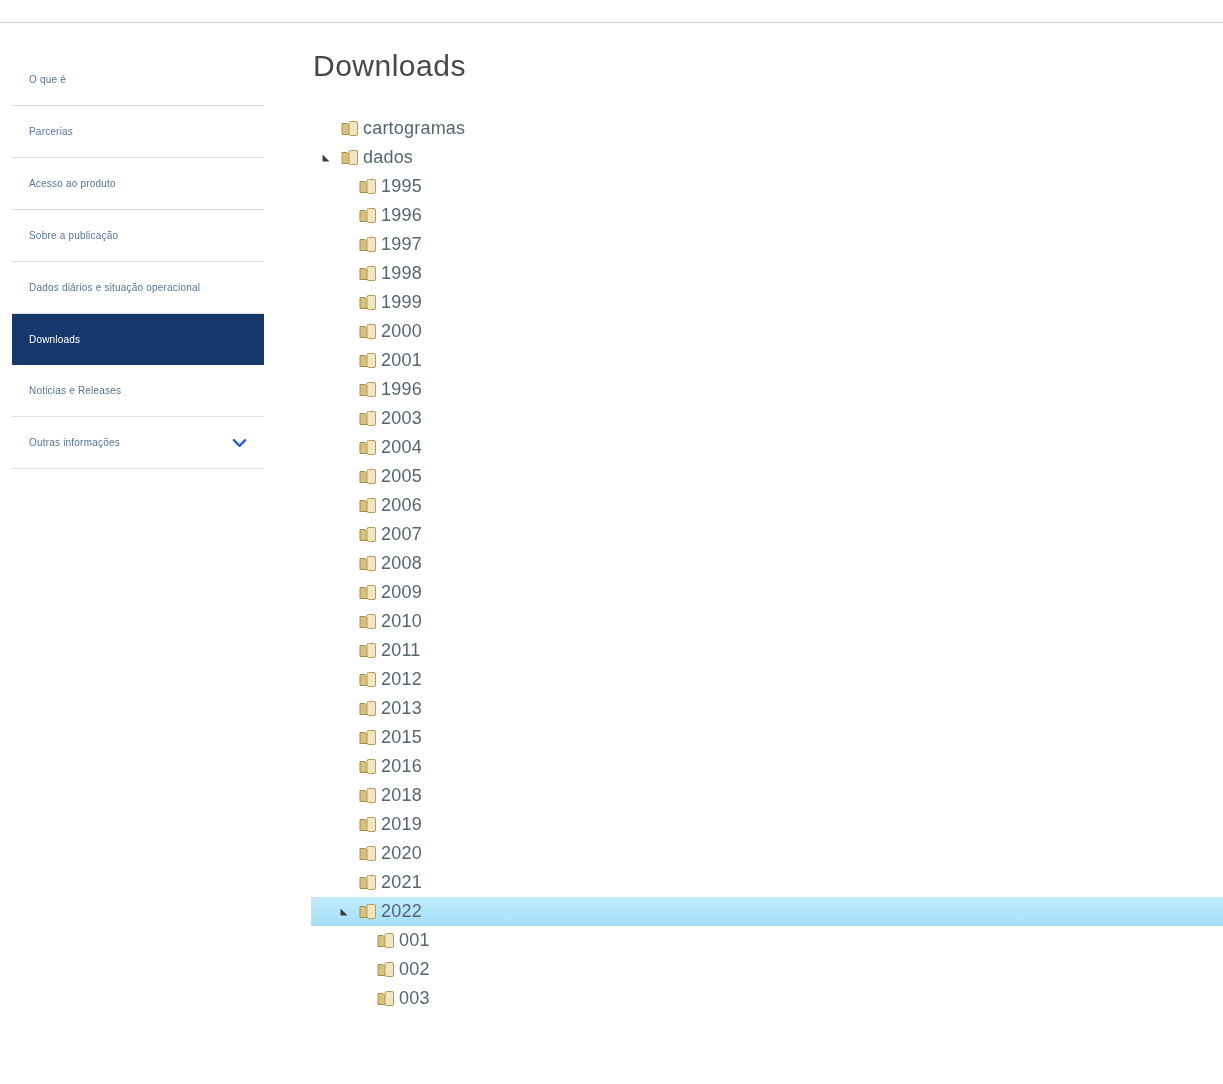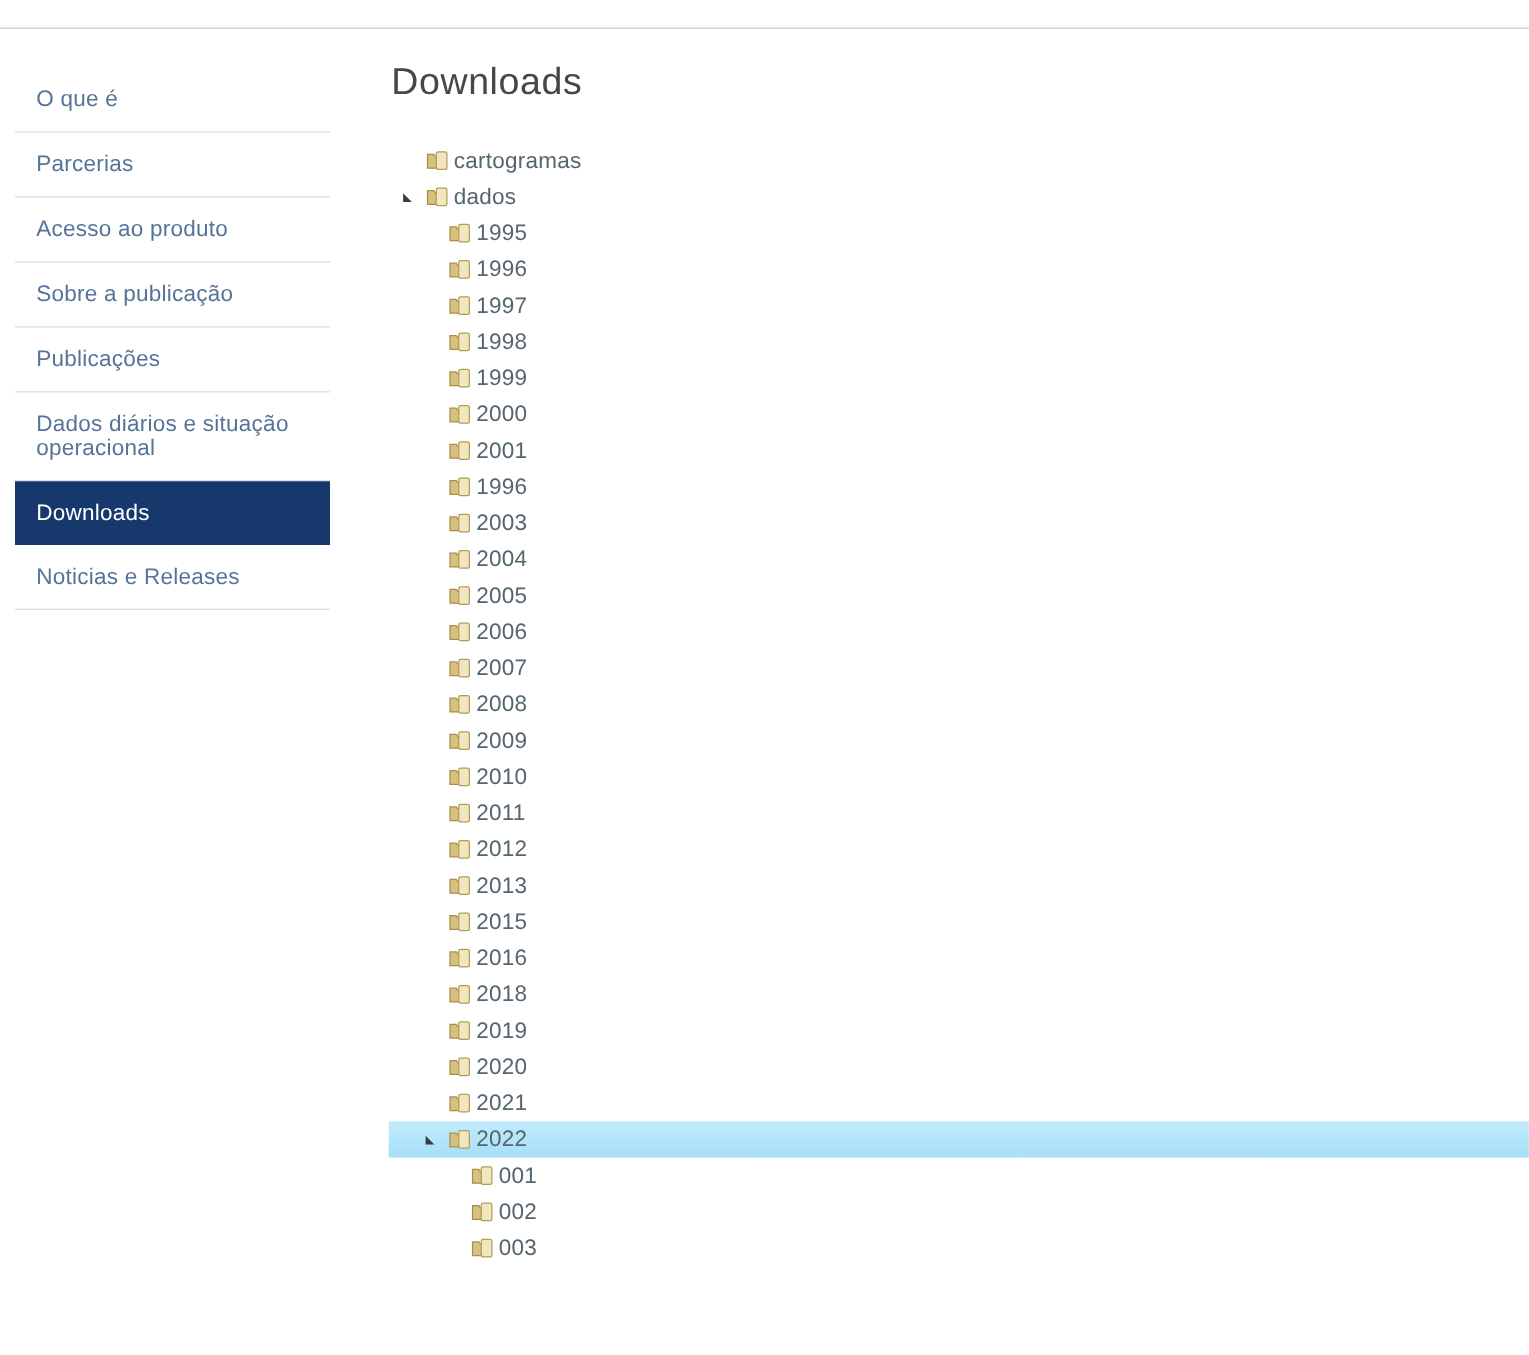--- a/index.html
+++ b/index.html
@@ -14,21 +14,21 @@
   }
   
   .sidebar{
     position:absolute;left:12px;top:54px;width:252px;
   }
   .side-item{
     box-sizing:border-box;
     padding:16px 17px;
     border-bottom:1px solid var(--separator,#ddd);
     color:var(--sidebar-text,#567399);
-    font-size:18px;line-height:19px;
+    font-size:10px;line-height:19px;
     letter-spacing:.2px;
     cursor:pointer;
     display:flex;align-items:center;justify-content:space-between;
   }
   .side-item.active{
     background:var(--accent-navy,#17386d);
     color:#fff;border-bottom:none;
   }
   .side-item .chev{display:flex;align-items:center;}
   
@@ -67,30 +67,35 @@
     <div class="side-item">
       <span>Parcerias</span>
     </div>
     <div class="side-item">
       <span>Acesso ao produto</span>
     </div>
     <div class="side-item">
       <span>Sobre a publicação</span>
     </div>
     <div class="side-item">
-      <span>Publicações</span>
-    </div>
-    <div class="side-item">
       <span>Dados diários e situação operacional</span>
     </div>
     <div class="side-item active">
       <span>Downloads</span>
     </div>
     <div class="side-item">
       <span>Noticias e Releases</span>
+    </div>
+    <div class="side-item">
+      <span>Outras informações</span>
+      <span class="chev">
+        <svg width="15" height="12" viewBox="0 0 16 12">
+          <polyline points="2,3 8,9 14,3" fill="none" stroke="#2a63c8" stroke-width="2.6" stroke-linecap="round" stroke-linejoin="round"></polyline>
+        </svg>
+      </span>
     </div>
   </nav>
 
 <main class="main">
   <h1 class="page-title">Downloads</h1>
   <div class="tree">
       <div class="tree-row">
         <span class="tree-indent" style="width: 6px;"></span>
         <span class="tree-arrow"></span>
         <span class="tree-icon">

